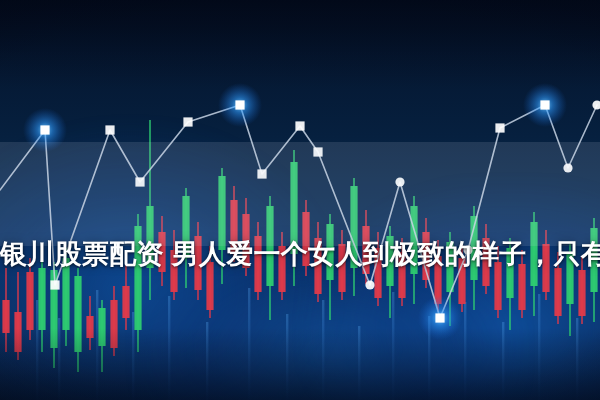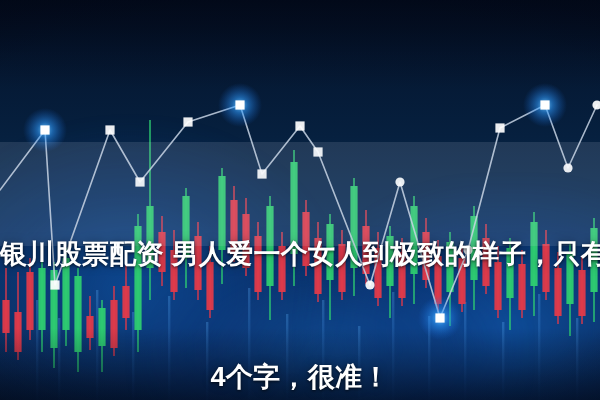--- a/index.html
+++ b/index.html
@@ -379,16 +379,15 @@
         <circle cx="597" cy="105" r="4.6" fill="#ffffff" fill-opacity="0.92"></circle>
       </g>
   </svg>
 
   <div class="bg-vignette"></div>
 
   <div class="text-band"></div>
 
   <div class="headline">
     <span class="ln">银川股票配资 男人爱一个女人到极致的样子，只有</span>
-    <span class="ln">4个字，很准！</span>
   </div>
 
 </div>
 
 </body></html>

